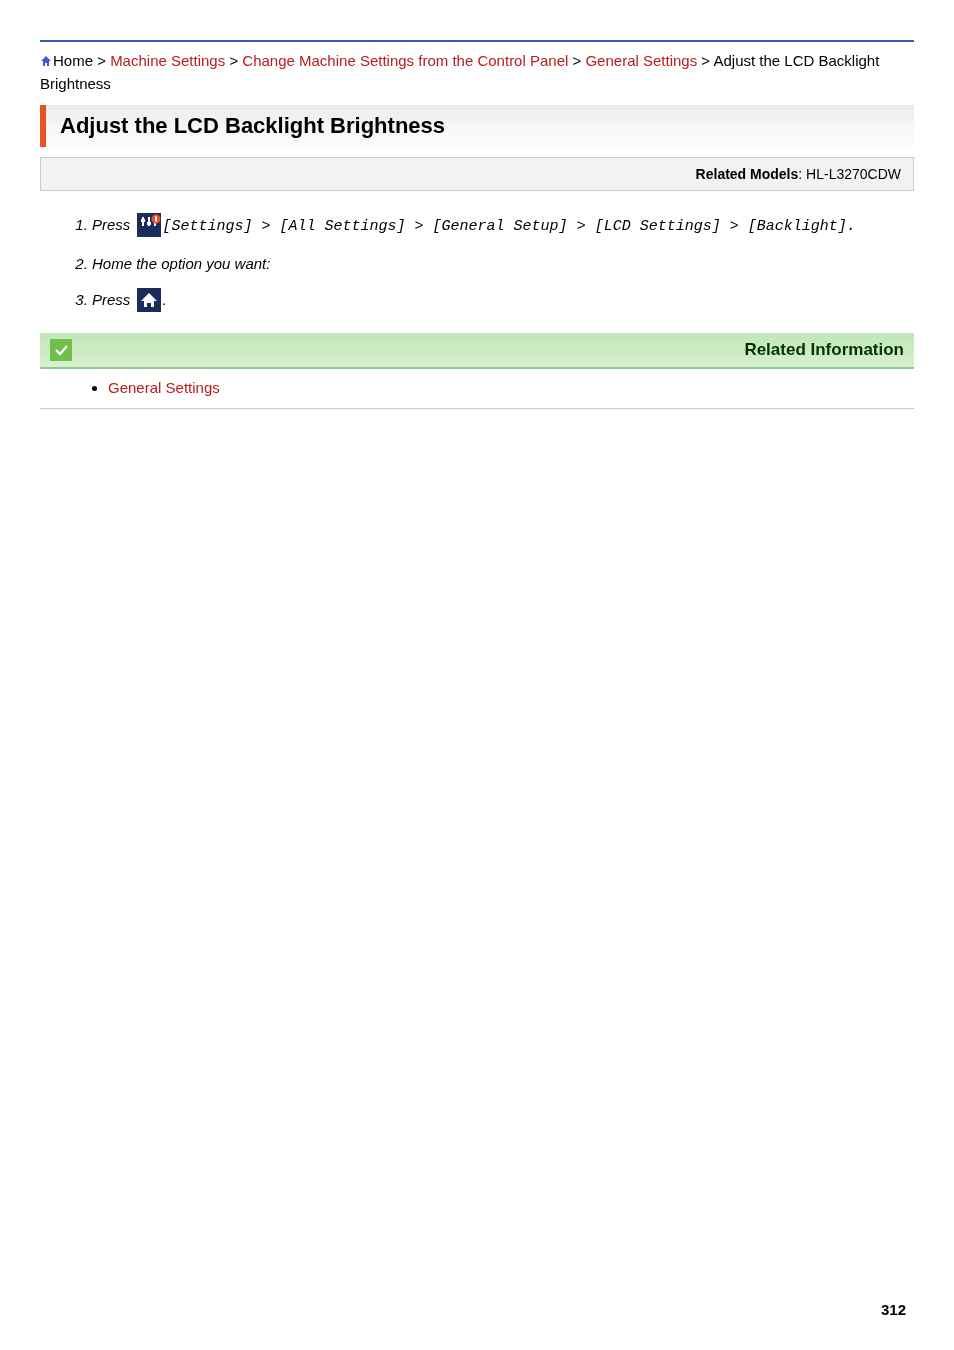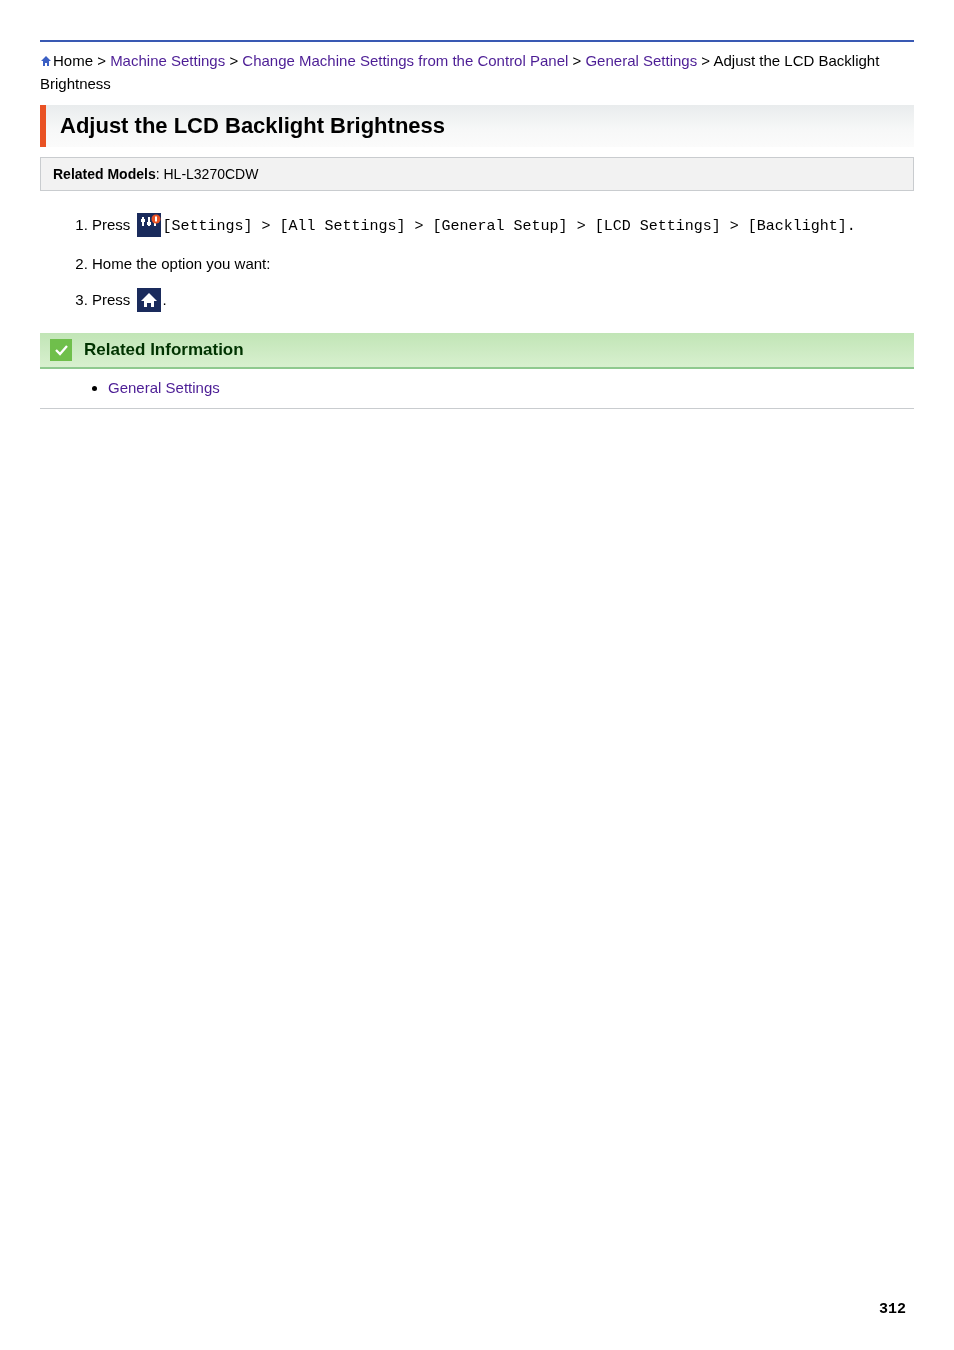--- a/index.html
+++ b/index.html
@@ -20,21 +20,21 @@
   .top-rule {
     height: 2px;
     background: #3959b3;
     margin-bottom: 8px;
   }
   .breadcrumb {
     font-size: 15px;
     line-height: 1.5;
     margin-bottom: 10px;
   }
-  .breadcrumb a, .link { color: #4c1d95; text-decoration: none; }
+  .breadcrumb a, .link { color: #b91c1c; text-decoration: none; }
   .sep { color: #000; }
   .home-icon {
     display: inline-block;
     width: 12px; height: 12px;
     margin-right: 1px;
     vertical-align: -1px;
   }
   .home-icon svg { display:block; }
   .title-bar {
     border-left: 6px solid #e95224;
@@ -47,29 +47,31 @@
     font-size: 22px;
     font-weight: bold;
     color: #000;
   }
   .models-box {
     background: #f2f2f2;
     border: 1px solid #c9cccf;
     padding: 8px 12px;
     font-size: 14px;
     margin-bottom: 20px;
+    text-align: right;
   }
   .intro {
     margin: 0 0 16px 30px;
     font-size: 15px;
   }
   ol.steps {
     margin: 16px 0 12px 0;
     padding-left: 52px;
     font-size: 15px;
+    font-style: italic;
   }
   ol.steps > li { margin-bottom: 8px; line-height: 1.9; }
   .mono { font-family: "Courier New", Courier, monospace; }
   .icon-box {
     display: inline-block;
     width: 24px; height: 24px;
     background: #1a2b5c;
     vertical-align: -7px;
     margin: 0 2px;
     position: relative;
@@ -81,21 +83,21 @@
     padding-left: 28px;
   }
   ul.opts li { margin-bottom: 4px; }
   .related-bar {
     margin-top: 18px;
     border-bottom: 2px solid #8fc98f;
     background: linear-gradient(to bottom, #c1e5b6 0%, #d8f0cf 100%);
     padding: 6px 10px;
     display: flex;
     align-items: center;
-    gap: 12px;
+    justify-content: space-between;
   }
   .check-badge {
     width: 22px; height: 22px;
     background: #6fbf4b;
     display: flex; align-items: center; justify-content: center;
   }
   .check-badge svg { display:block; }
   .related-title {
     font-size: 17px;
     font-weight: bold;
@@ -107,21 +109,21 @@
     padding-left: 68px;
     border-bottom: 1px solid #c9cccf;
   }
   ul.related-list li { margin-bottom: 8px; padding-bottom:4px;}
   .page-num {
     position: absolute;
     bottom: 32px;
     right: 48px;
     font-weight: bold;
     font-size: 15px;
-    font-family: Liberation Mono, monospace;
+    font-family: Liberation Sans, sans-serif;
   }
 </style>
 </head>
 <body>
 
 <div class="page">
   <div class="top-rule"></div>
 
   <div class="breadcrumb">
     <span class="home-icon">

